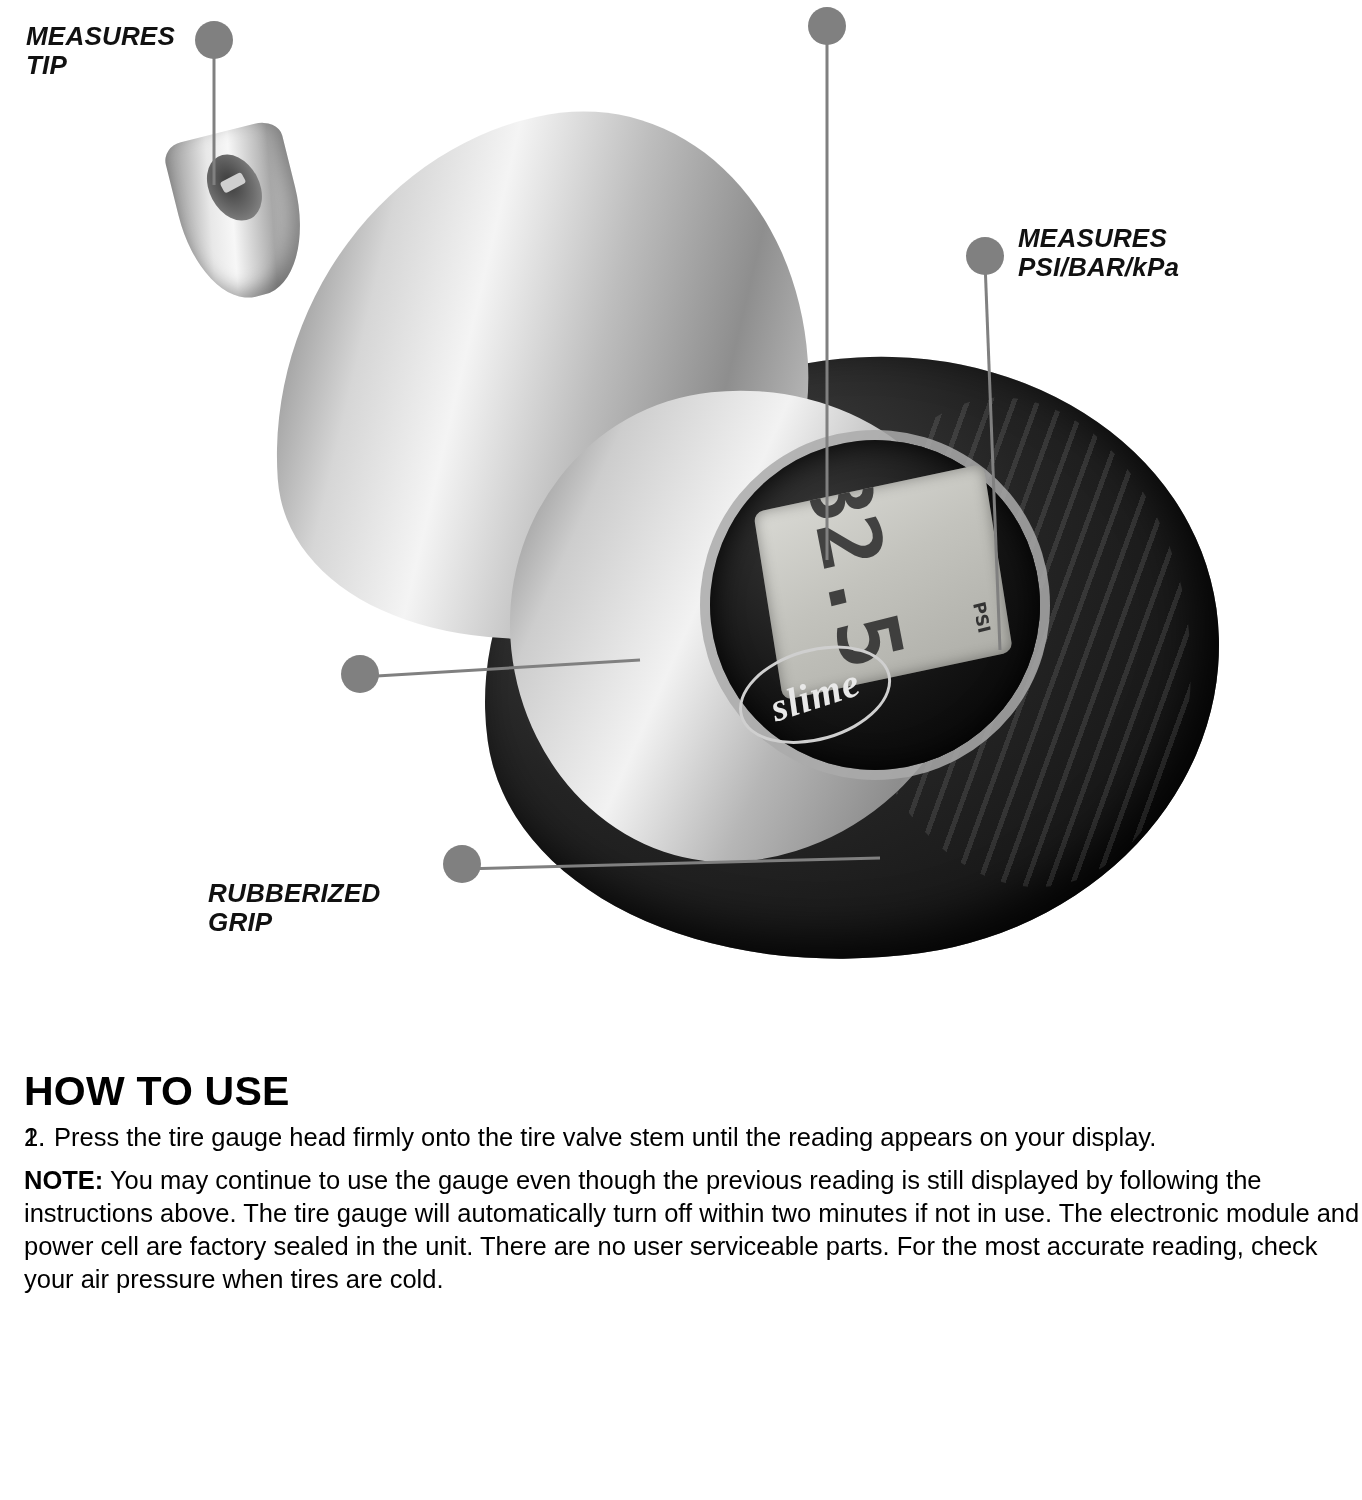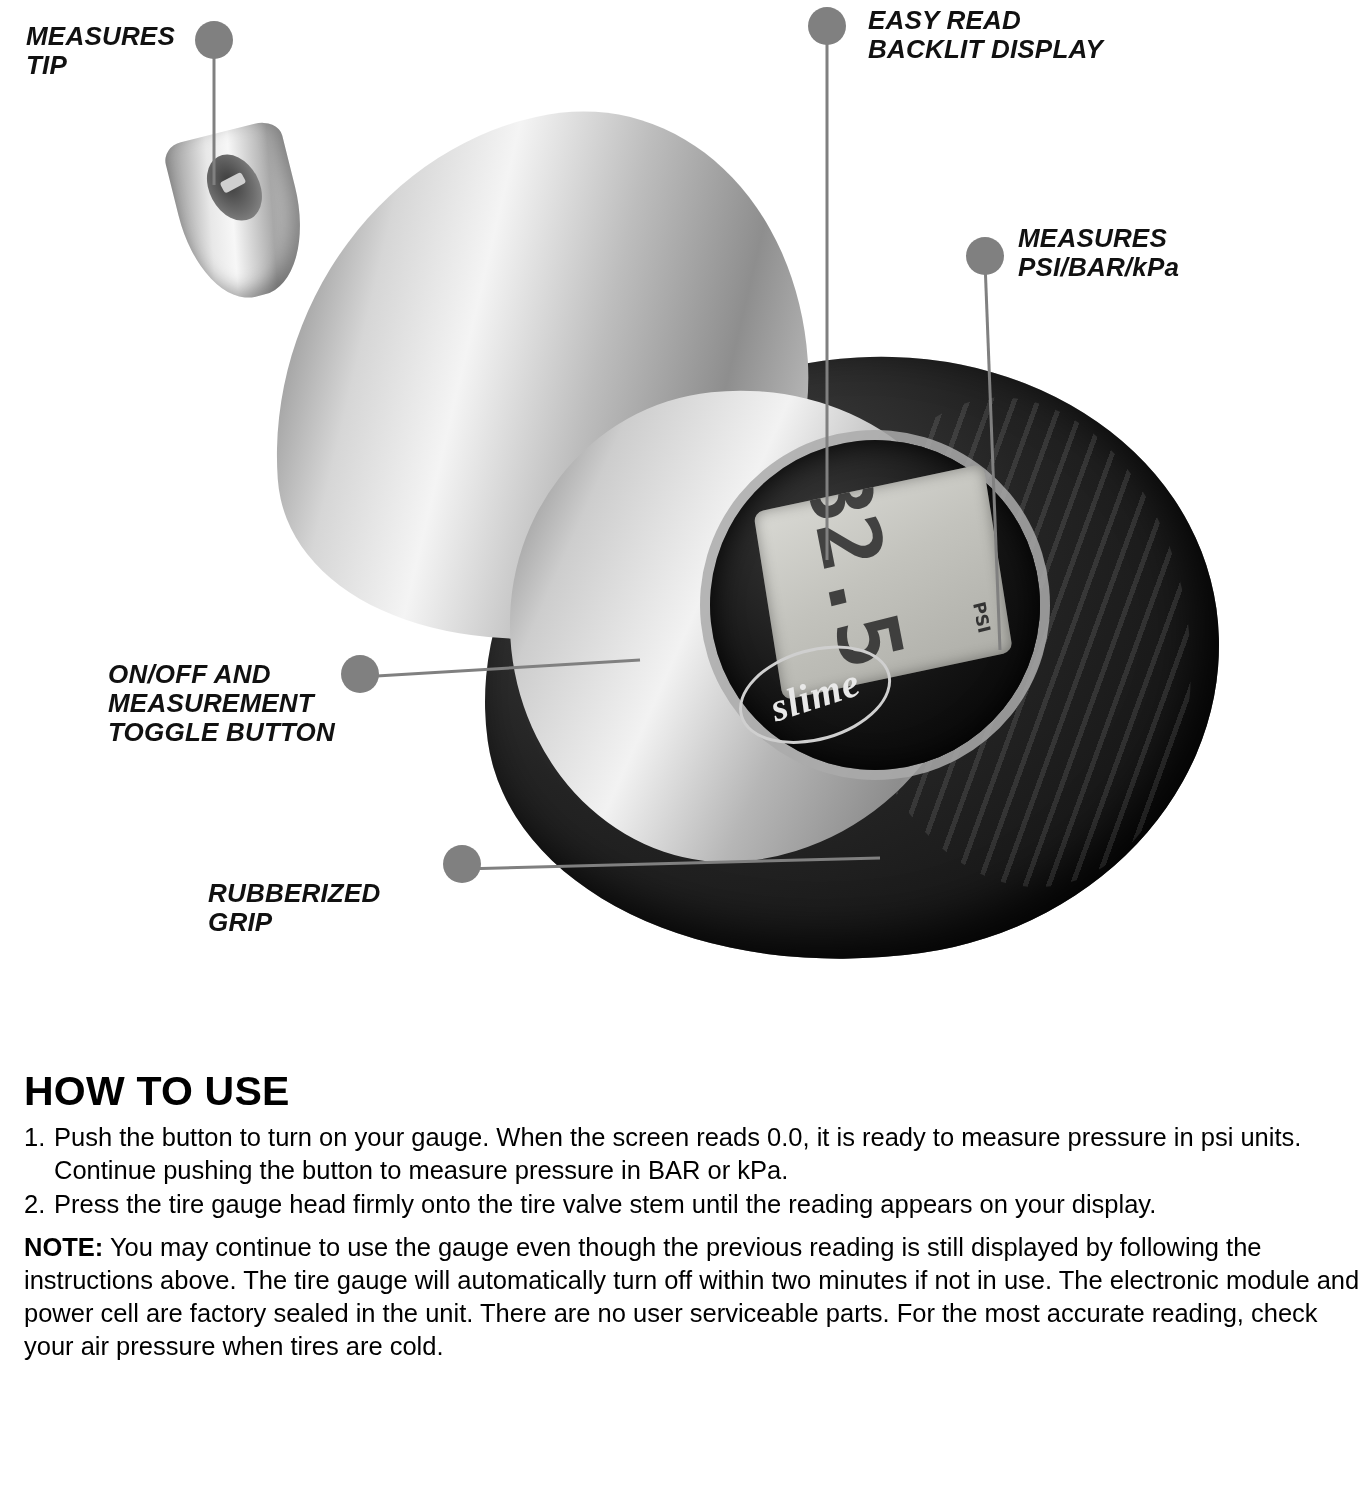--- a/index.html
+++ b/index.html
@@ -285,41 +285,35 @@
 
   <div class="dot" style="left:195px; top:21px;"></div>
   <div class="dot" style="left:808px; top:7px;"></div>
   <div class="dot" style="left:966px; top:237px;"></div>
   <div class="dot" style="left:341px; top:655px;"></div>
   <div class="dot" style="left:443px; top:845px;"></div>
 
   <div class="callout-label" style="left:26px;  top:22px;  width:180px;">MEASURES
 TIP</div>
 
-  <div class="callout-label" style="left:868px; top:6px;   width:420px;">EASY READ
-BACKLIT DISPLAY</div>
 
   <div class="callout-label" style="left:1018px; top:224px; width:330px;">MEASURES
 PSI/BAR/kPa</div>
 
-  <div class="callout-label" style="left:108px; top:660px; width:300px;">ON/OFF AND
-MEASUREMENT
-TOGGLE BUTTON</div>
 
   <div class="callout-label" style="left:208px; top:845px; width:260px;margin-top:34px;">RUBBERIZED
 GRIP</div>
 </div>
 
 <div id="howto">
   <h2>HOW TO USE</h2>
 
   <ol class="steps">
     <li>
       <span class="num">1.</span>
-      <span>Push the button to turn on your gauge. When the screen reads 0.0, it is ready to measure pressure in psi units. Continue pushing the button to measure pressure in BAR or kPa.</span>
     </li>
     <li>
       <span class="num">2.</span>
       <span>Press the tire gauge head firmly onto the tire valve stem until the reading appears on your display.</span>
     </li>
   </ol>
 
   <p class="note"><b>NOTE:</b><span> You may continue to use the gauge even though the previous reading is still displayed by following the instructions above. The tire gauge will automatically turn off within two minutes if not in use. The electronic module and power cell are factory sealed in the unit. There are no user serviceable parts. For the most accurate reading, check your air pressure when tires are cold.</span></p>
 </div>
 

